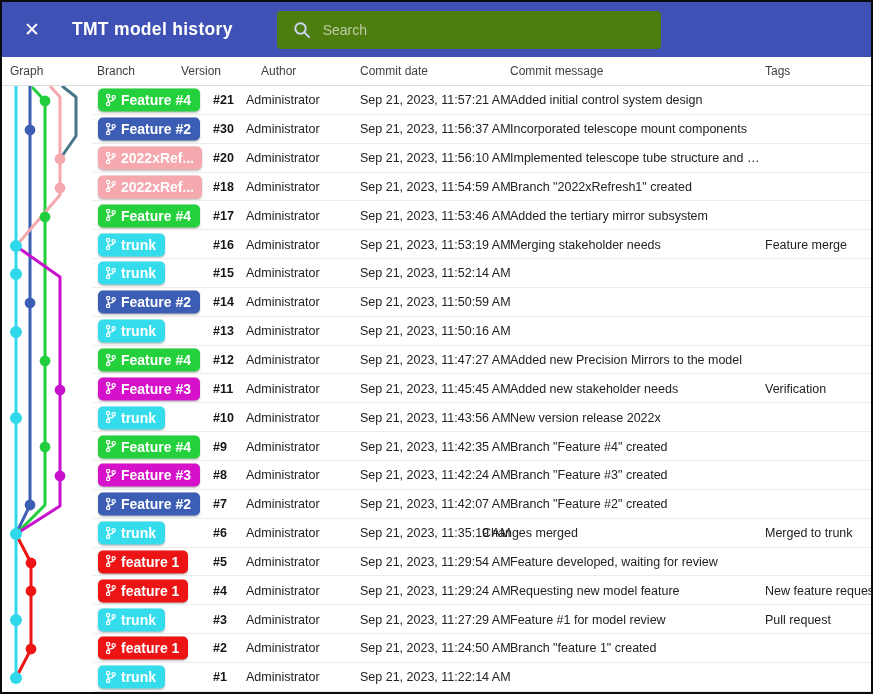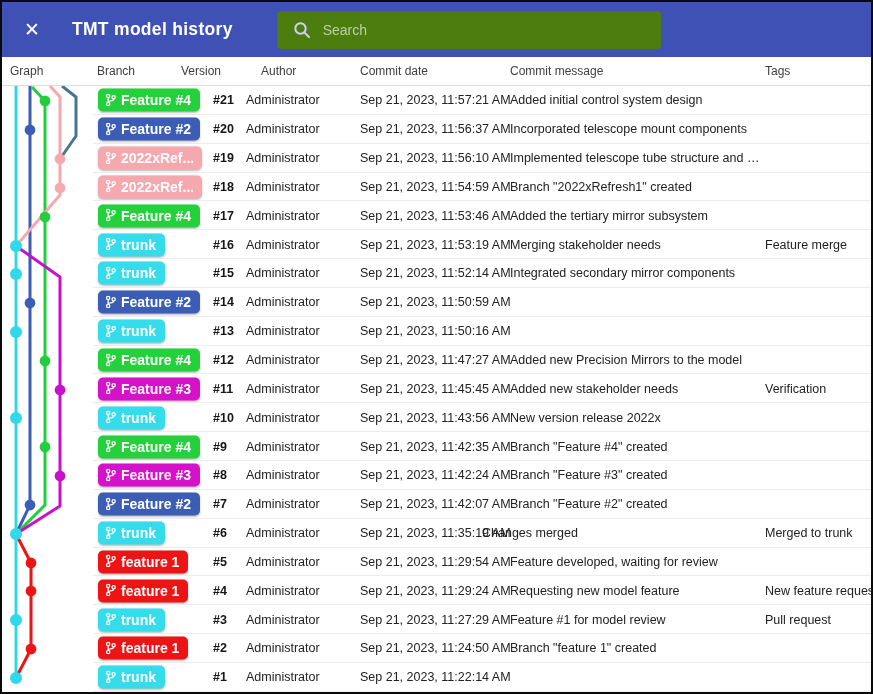--- a/index.html
+++ b/index.html
@@ -143,38 +143,38 @@
   <div class="row">
     <span class="badge" style="background: rgb(60, 93, 180);">
       <svg width="11" height="13" viewBox="0 0 14 16">
         <circle cx="4" cy="3" r="2.1" fill="none" stroke="#fff" stroke-width="1.6"></circle>
         <circle cx="4" cy="13" r="2.1" fill="none" stroke="#fff" stroke-width="1.6"></circle>
         <circle cx="11" cy="4.5" r="2.1" fill="none" stroke="#fff" stroke-width="1.6"></circle>
         <path d="M4 5.2 V10.8 M11 6.7 C11 10 4 8.6 4 10.8" fill="none" stroke="#fff" stroke-width="1.6"></path>
       </svg>
       <span class="blabel">Feature #2</span>
     </span>
-    <span class="cell c-version" style="left:179px">#20</span>
+    <span class="cell c-version" style="left:179px">#30</span>
     <span class="cell" style="left:244px">Administrator</span>
     <span class="cell" style="left:358px">Sep 21, 2023, 11:56:37 AM</span>
     <span class="cell c-message" style="left:508px">Incorporated telescope mount components</span>
     <span class="cell" style="left:763px"></span>
   </div>
 
   <div class="row">
     <span class="badge" style="background: rgb(245, 168, 174);">
       <svg width="11" height="13" viewBox="0 0 14 16">
         <circle cx="4" cy="3" r="2.1" fill="none" stroke="#fff" stroke-width="1.6"></circle>
         <circle cx="4" cy="13" r="2.1" fill="none" stroke="#fff" stroke-width="1.6"></circle>
         <circle cx="11" cy="4.5" r="2.1" fill="none" stroke="#fff" stroke-width="1.6"></circle>
         <path d="M4 5.2 V10.8 M11 6.7 C11 10 4 8.6 4 10.8" fill="none" stroke="#fff" stroke-width="1.6"></path>
       </svg>
       <span class="blabel">2022xRef...</span>
     </span>
-    <span class="cell c-version" style="left:179px">#19</span>
+    <span class="cell c-version" style="left:179px">#20</span>
     <span class="cell" style="left:244px">Administrator</span>
     <span class="cell" style="left:358px">Sep 21, 2023, 11:56:10 AM</span>
     <span class="cell c-message" style="left:508px">Implemented telescope tube structure and prepari…</span>
     <span class="cell" style="left:763px"></span>
   </div>
 
   <div class="row">
     <span class="badge" style="background: rgb(245, 168, 174);">
       <svg width="11" height="13" viewBox="0 0 14 16">
         <circle cx="4" cy="3" r="2.1" fill="none" stroke="#fff" stroke-width="1.6"></circle>
@@ -231,21 +231,20 @@
         <circle cx="4" cy="3" r="2.1" fill="none" stroke="#fff" stroke-width="1.6"></circle>
         <circle cx="4" cy="13" r="2.1" fill="none" stroke="#fff" stroke-width="1.6"></circle>
         <circle cx="11" cy="4.5" r="2.1" fill="none" stroke="#fff" stroke-width="1.6"></circle>
         <path d="M4 5.2 V10.8 M11 6.7 C11 10 4 8.6 4 10.8" fill="none" stroke="#fff" stroke-width="1.6"></path>
       </svg>
       <span class="blabel">trunk</span>
     </span>
     <span class="cell c-version" style="left:179px">#15</span>
     <span class="cell" style="left:244px">Administrator</span>
     <span class="cell" style="left:358px">Sep 21, 2023, 11:52:14 AM</span>
-    <span class="cell c-message" style="left:508px">Integrated secondary mirror components</span>
     <span class="cell" style="left:763px"></span>
   </div>
 
   <div class="row">
     <span class="badge" style="background: rgb(60, 93, 180);">
       <svg width="11" height="13" viewBox="0 0 14 16">
         <circle cx="4" cy="3" r="2.1" fill="none" stroke="#fff" stroke-width="1.6"></circle>
         <circle cx="4" cy="13" r="2.1" fill="none" stroke="#fff" stroke-width="1.6"></circle>
         <circle cx="11" cy="4.5" r="2.1" fill="none" stroke="#fff" stroke-width="1.6"></circle>
         <path d="M4 5.2 V10.8 M11 6.7 C11 10 4 8.6 4 10.8" fill="none" stroke="#fff" stroke-width="1.6"></path>

